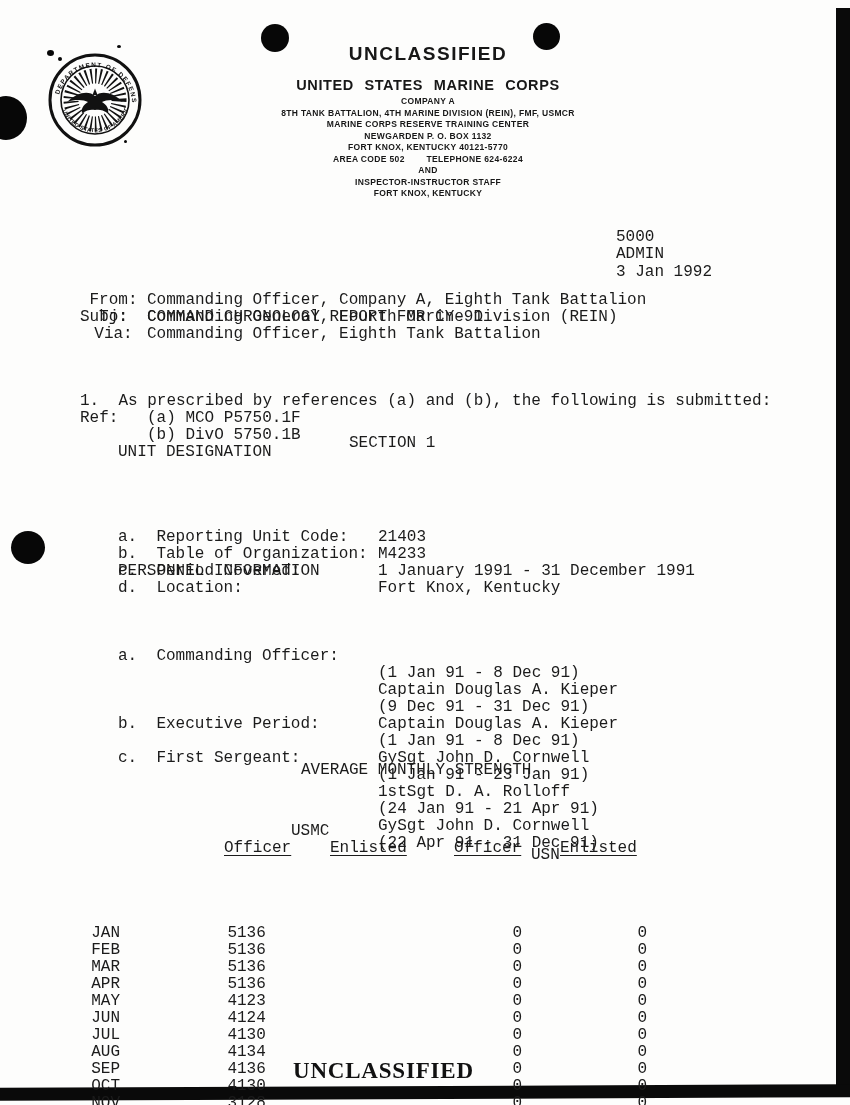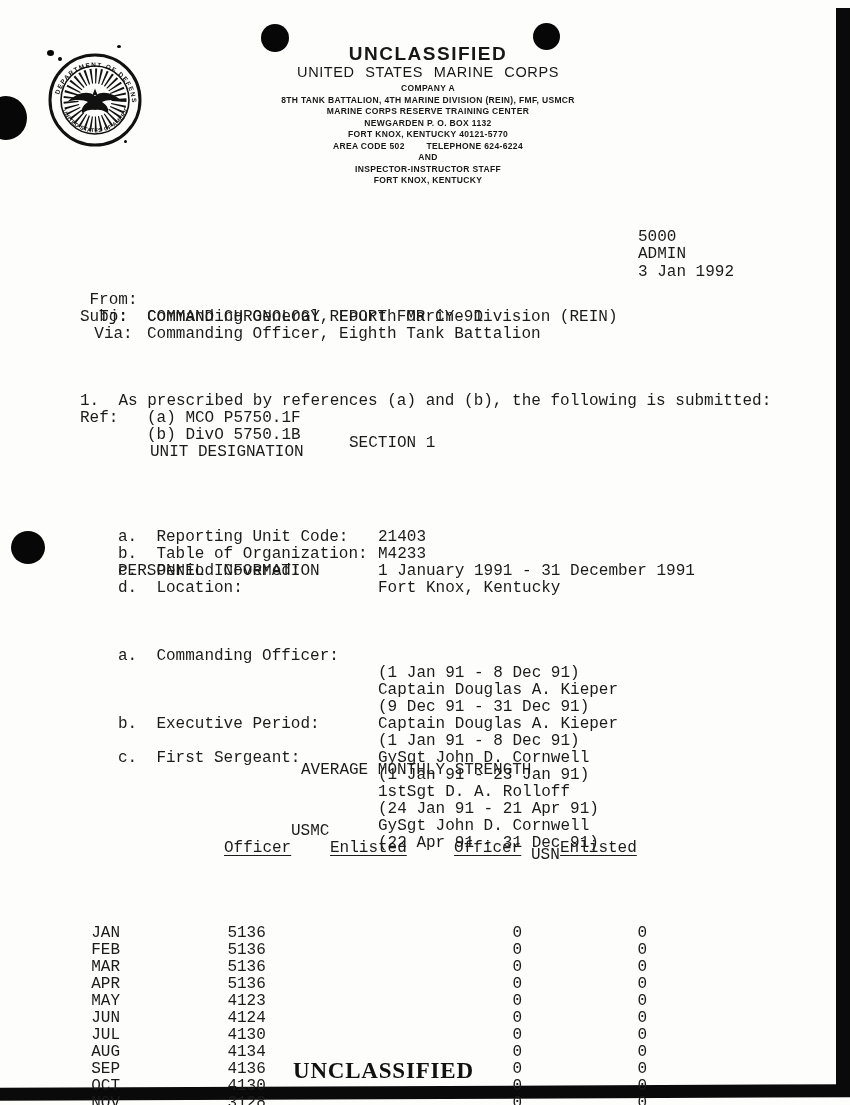--- a/index.html
+++ b/index.html
@@ -4,21 +4,21 @@
 <style>
   html,body{margin:0;padding:0;background:#e8e8e8;}
   .page{position:relative;width:850px;height:1105px;background:#fdfdfc;overflow:hidden;
         font-family:"Liberation Mono",monospace;color:#1b1b1b;}
   .mono{font-size:16px;line-height:17px;white-space:pre;letter-spacing:0;}
   .abs{position:absolute;}
 
   
   .lh-wrap{left:178px;top:44px;width:500px;text-align:center;font-family:"Liberation Sans",sans-serif;color:#171717;}
   .lh-class{font-size:19px;font-weight:bold;letter-spacing:1.5px;line-height:20px;}
-  .lh-org{font-size:14.5px;font-weight:normal;letter-spacing:.6px;word-spacing:6px;line-height:16px;margin-top:0;}
+  .lh-org{font-size:14.5px;font-weight:bold;letter-spacing:.6px;word-spacing:6px;line-height:16px;margin-top:13px;}
   .lh-small{margin-top:3px;font-size:8.5px;font-weight:bold;letter-spacing:.35px;line-height:11.5px;}
   .lh-small div{white-space:pre;}
 
   
   .punch{position:absolute;background:#070707;border-radius:50%;}
   .edge-right{position:absolute;right:0;top:8px;width:14px;height:1089px;background:#0a0a0a;}
   .edge-bottom{position:absolute;left:-4px;top:1086px;width:860px;height:13px;background:#0a0a0a;transform:rotate(-.25deg);}
 
   
   .addr-row,.ref-row{display:flex;}
@@ -88,28 +88,29 @@
         <div>MARINE CORPS RESERVE TRAINING CENTER</div>
         <div>NEWGARDEN P. O. BOX 1132</div>
         <div>FORT KNOX, KENTUCKY 40121-5770</div>
         <div>AREA CODE 502        TELEPHONE 624-6224</div>
         <div>AND</div>
         <div>INSPECTOR-INSTRUCTOR STAFF</div>
         <div>FORT KNOX, KENTUCKY</div>
       </div>
   </div>
 
-  <div class="abs mono" style="left:638px;top:176px;line-height:17.5px;">
+  <div class="abs mono" style="left:616px;top:176px;line-height:17.5px;">
     
   <div>5000</div><div>ADMIN</div><div>3 Jan 1992</div></div>
 
   <div class="abs mono" style="left:80px;top:241px;text-align:center;">
     
   <div class="addr-row">
       <span class="lbl">From:</span>
+      <span>Commanding Officer, Company A, Eighth Tank Battalion</span>
     </div><div class="addr-row">
       <span class="lbl">To:</span>
       <span>Commanding General, Fourth Marine Division (REIN)</span>
     </div><div class="addr-row">
       <span class="lbl">Via:</span>
       <span>Commanding Officer, Eighth Tank Battalion</span>
     </div></div>
 
   <div class="abs mono addr-row" style="left:80px;top:309px;">
     <span class="lbl">Subj:</span>
@@ -122,21 +123,21 @@
       <span class="lbl">Ref:</span>
       <span>(a) MCO P5750.1F</span>
     </div><div class="ref-row">
       <span class="lbl"></span>
       <span>(b) DivO 5750.1B</span>
     </div></div>
 
   <div class="abs mono" style="left:80px;top:393px;">1.  As prescribed by references (a) and (b), the following is submitted:</div>
 
   <div class="abs mono" style="left:349px;top:427px;margin-top:8px;">SECTION 1</div>
-  <div class="abs mono" style="left:118px;top:444px;margin-left:32px;">UNIT DESIGNATION</div>
+  <div class="abs mono" style="left:118px;top:444px;">UNIT DESIGNATION</div>
 
   <div class="abs mono" style="left:118px;top:478px;">
     
   <div class="item-row">
       <span class="ilbl">a.  Reporting Unit Code:</span>
       <span>21403</span>
     </div><div class="item-row">
       <span class="ilbl">b.  Table of Organization:</span>
       <span>M4233</span>
     </div><div class="item-row">

